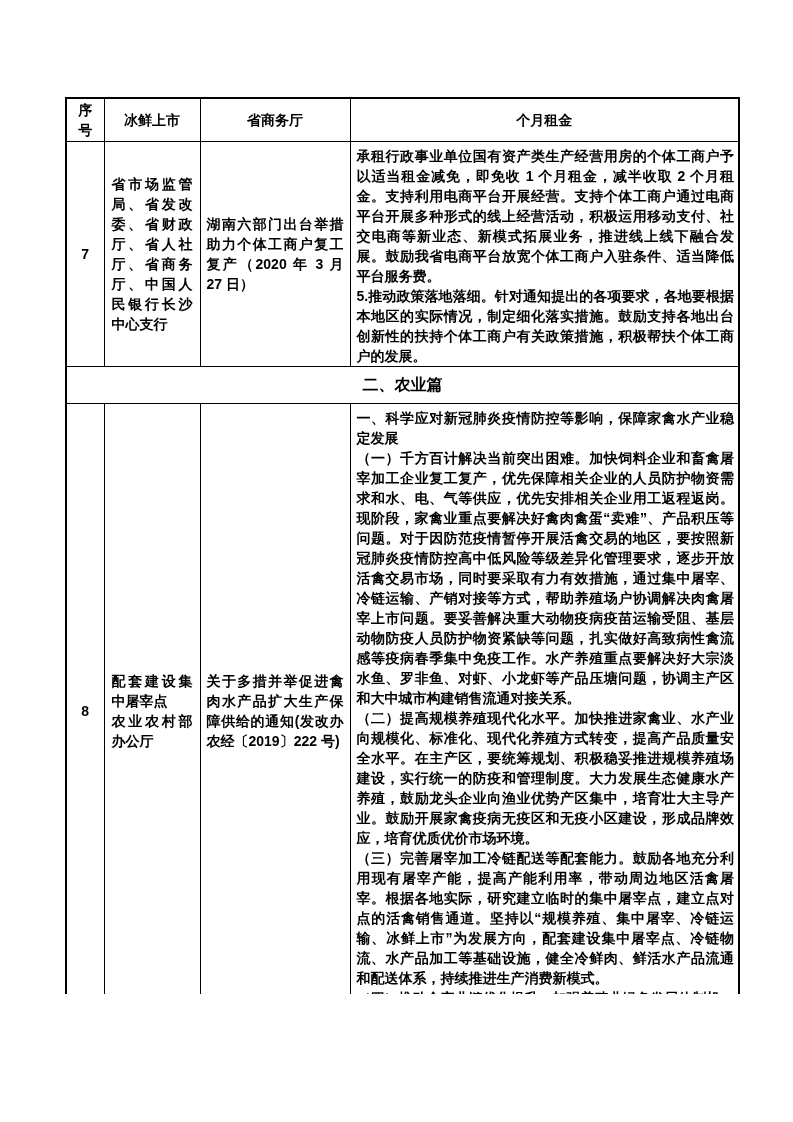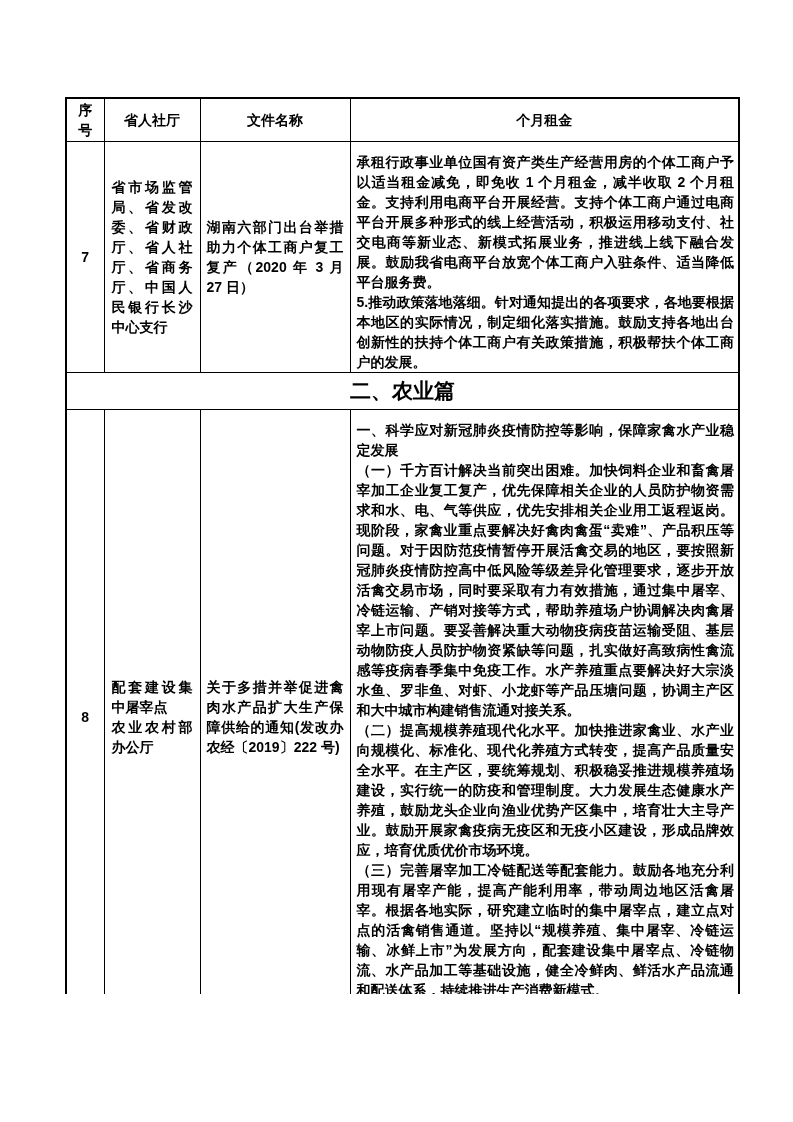--- a/index.html
+++ b/index.html
@@ -58,27 +58,27 @@
   }
   td.cell-doc {
     vertical-align: middle;
     text-align: justify;
     padding: 16px 6px;
     white-space: pre-wrap;
   }
   td.cell-content {
     vertical-align: top;
     text-align: justify;
-    padding: 10px 4px 0 6px;
+    padding: 4px 4px 0 6px;
     white-space: pre-wrap;
   }
   td.cell-section {
     text-align: center;
     vertical-align: middle;
-    font-size: 21px;
+    font-size: 16px;
     font-weight: 700;
   }
   .page-number {
     position: absolute;
     left: 0;
     right: 0;
     top: 1024px;
     text-align: center;
     font-family: "Liberation Serif", serif;
     font-size: 13px;
@@ -94,22 +94,22 @@
   <table class="doc-table">
     <colgroup>
       <col class="col-seq">
       <col class="col-agency">
       <col class="col-doc">
       <col class="col-cont">
     </colgroup>
     <tbody>
       <tr class="row-header">
         <th class="th-seq">序号</th>
-        <th>省人社厅</th>
-        <th>文件名称</th>
+        <th>冰鲜上市</th>
+        <th>省商务厅</th>
         <th>个月租金</th>
       </tr>
 
       <tr class="row-7">
         <td class="cell-seq">7</td>
         <td class="cell-agency">省市场监管局、省发改委、省财政厅、省人社厅、省商务厅、中国人民银行长沙中心支行</td>
         <td class="cell-doc">湖南六部门出台举措助力个体工商户复工复产（2020 年 3 月 27 日）</td>
         <td class="cell-content">承租行政事业单位国有资产类生产经营用房的个体工商户予以适当租金减免，即免收 1 个月租金，减半收取 2 个月租金。支持利用电商平台开展经营。支持个体工商户通过电商平台开展多种形式的线上经营活动，积极运用移动支付、社交电商等新业态、新模式拓展业务，推进线上线下融合发展。鼓励我省电商平台放宽个体工商户入驻条件、适当降低平台服务费。
 5.推动政策落地落细。针对通知提出的各项要求，各地要根据本地区的实际情况，制定细化落实措施。鼓励支持各地出台创新性的扶持个体工商户有关政策措施，积极帮扶个体工商户的发展。</td>
       </tr>

